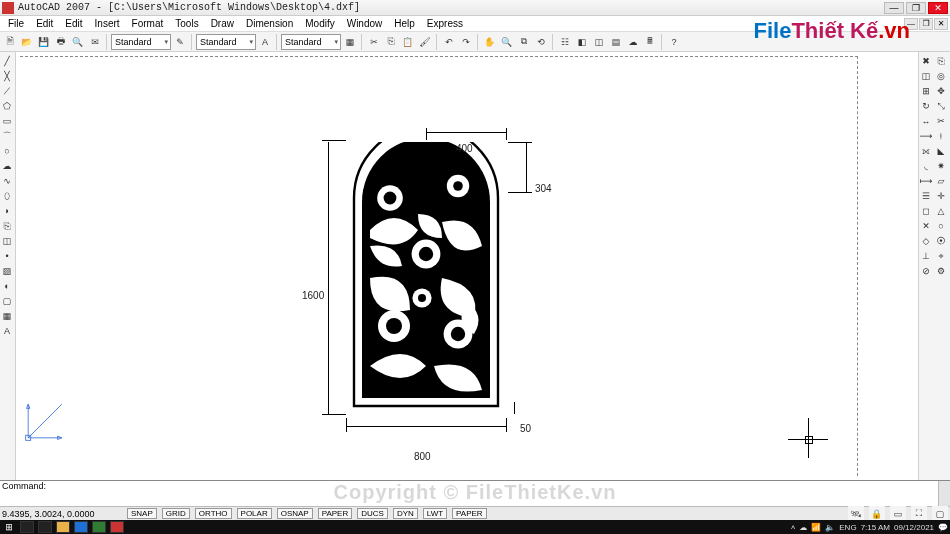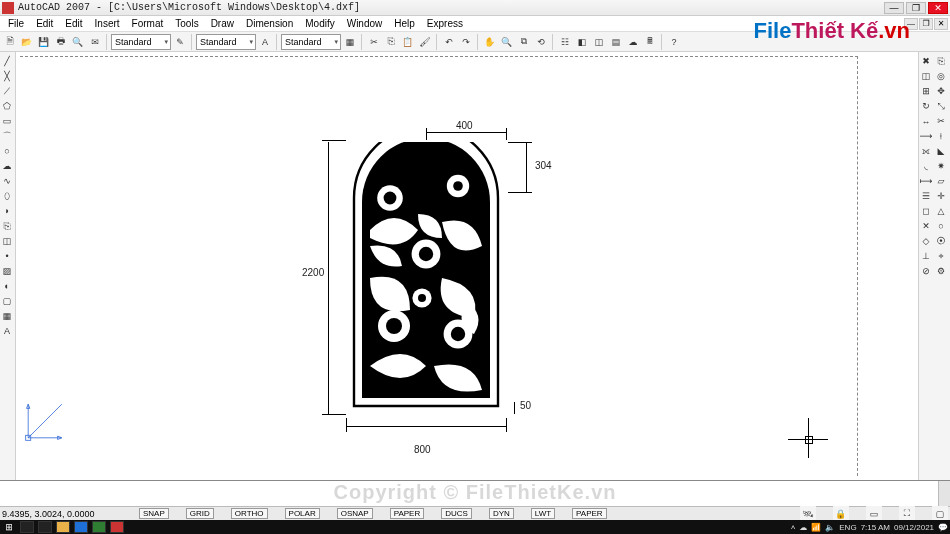--- a/index.html
+++ b/index.html
@@ -27,41 +27,41 @@
 .tb-combo:after { content:"▾"; position:absolute; right:2px; font-size:7px; color:#555; }
 
 
 .vtoolbar { position:absolute; top:52px; bottom:40px; width:16px; background:#f4f4f4; display:flex; flex-direction:column; gap:1px; padding:2px 0; border-right:1px solid #d0d0d0; }
 .vtoolbar.right { right:0; border-left:1px solid #d0d0d0; border-right:none; width:32px; flex-direction:row; flex-wrap:wrap; align-content:flex-start; }
 .vtoolbar .tb-btn { width:14px; height:14px; }
 
 
 .canvas-wrap { position:absolute; left:16px; right:32px; top:52px; bottom:40px; background:#fff; }
 .canvas { position:absolute; inset:0; }
-.dim-text { position:absolute; font-size:10px; color:#222; }
+.dim-text { position:absolute; font-size:10px; color:#222;margin-top:23px; }
 
 
 .panel-svg { position:absolute; }
 
 
 .dash-vert { position:absolute; border-left:1px dashed #888; }
 .dash-horz { position:absolute; border-top:1px dashed #888; }
 
 
 .ucs { position:absolute; left:8px; bottom:38px; width:42px; height:42px; }
 .ucs svg { width:100%; height:100%; }
 
 
 .tabs-row { position:absolute; left:16px; right:32px; bottom:28px; height:12px; display:flex; align-items:center; font-size:9px; background:#f0f0f0; border-top:1px solid #ccc; }
 .tabs-row .arrow { width:12px; text-align:center; color:#555; }
 .tabs-row .tab { padding:0 5px; border-right:1px solid #bbb; background:#e8e8e8; }
 .tabs-row .tab.active { background:#fff; border-top:1px solid #888; }
 
 
-.statusbar { position:absolute; left:0; right:0; bottom:0; height:14px; background:#eaeaea; border-top:1px solid #bbb; display:flex; align-items:center; font-size:9px; padding:0 2px; gap:17px; }
+.statusbar { position:absolute; left:0; right:0; bottom:0; height:14px; background:#eaeaea; border-top:1px solid #bbb; display:flex; align-items:center; font-size:9px; padding:0 2px; gap:5px; }
 .statusbar .coord { width:120px; }
 .statusbar .toggle { padding:0 3px; border:1px solid #999; background:#f7f7f7; height:11px; display:flex; align-items:center; font-size:8px; }
 .statusbar .filler { flex:1; }
 
 
 .watermark-logo { position:absolute; top:18px; right:40px; font-size:22px; font-weight:bold; pointer-events:none; }
 .watermark-logo .a { color:#0072c6; }
 .watermark-logo .b { color:#d40000; }
 .watermark-copy { position:absolute; left:0; right:0; bottom:30px; text-align:center; font-size:20px; color:rgba(100,100,100,.25); font-weight:bold; letter-spacing:1px; pointer-events:none; }
 
@@ -298,39 +298,39 @@
           <circle cx="95" cy="195" r="5" fill="#000"></circle>
         <path d="M90 90 q30 0 30 30 q-30 0 -30 -30 z"></path>
         <path d="M30 130 q10 30 40 25 q-5 -30 -40 -25 z"></path>
         <path d="M150 200 q25 15 10 40 q-25 -10 -10 -40 z"></path>
       </g>
     </svg>
 
     <div style="position:absolute; left:312px; top:90px; height:272px; border-left:1px solid #000;"></div>
     <div style="position:absolute; left:306px; top:88px; border-top:1px solid #000; width:24px;"></div>
     <div style="position:absolute; left:306px; top:362px; border-top:1px solid #000; width:24px;"></div>
-    <div class="dim-text" style="left:286px; top:215px">2200</div>
+    <div class="dim-text" style="left:286px; top:215px">1600</div>
 
     <div style="position:absolute; left:410px; top:80px; width:80px; border-top:1px solid #000;"></div>
     <div style="position:absolute; left:410px; top:76px; height:12px; border-left:1px solid #000;"></div>
     <div style="position:absolute; left:490px; top:76px; height:12px; border-left:1px solid #000;"></div>
     <div class="dim-text" style="left:440px; top:68px">400</div>
 
     <div style="position:absolute; left:510px; top:90px; height:50px; border-left:1px solid #000;"></div>
     <div style="position:absolute; left:492px; top:90px; width:24px; border-top:1px solid #000;"></div>
     <div style="position:absolute; left:492px; top:140px; width:24px; border-top:1px solid #000;"></div>
     <div class="dim-text" style="left:519px; top:108px">304</div>
 
     <div style="position:absolute; left:498px; top:350px; height:12px; border-left:1px solid #000;"></div>
     <div class="dim-text" style="left:504px; top:348px">50</div>
 
     <div style="position:absolute; left:330px; top:374px; width:160px; border-top:1px solid #000;"></div>
     <div style="position:absolute; left:330px; top:366px; height:14px; border-left:1px solid #000;"></div>
     <div style="position:absolute; left:490px; top:366px; height:14px; border-left:1px solid #000;"></div>
-    <div class="dim-text" style="left:398px; top:392px">800</div>
+    <div class="dim-text" style="left:398px; top:376px">800</div>
 
     <div style="position:absolute; right:90px; bottom:40px; width:40px; height:1px; background:#000;"></div>
     <div style="position:absolute; right:109px; bottom:22px; width:1px; height:40px; background:#000;"></div>
     <div style="position:absolute; right:105px; bottom:36px; width:8px; height:8px; border:1px solid #000;"></div>
 
     <div class="ucs">
       <svg viewBox="0 0 50 50">
           <path d="M5 45 L5 5 M5 45 L45 45 M5 5 L3 10 L7 10 Z M45 45 L40 43 L40 47 Z M5 45 L45 5" stroke="#3a6fd8" stroke-width="1" fill="none"></path>
           <rect x="2" y="42" width="6" height="6" fill="none" stroke="#3a6fd8"></rect>
         </svg>
@@ -342,20 +342,21 @@
   <div class="arrow">⏮</div>
   <div class="arrow">◀</div>
   <div class="arrow">▶</div>
   <div class="arrow">⏭</div>
   <div class="tab">Model</div>
   <div class="tab active">Layout1</div>
   <div class="tab">Layout2</div>
 </div>
 
 <div class="cmd-stack">
+  <div class="line">Command:</div>
   <div class="scroll"></div>
 </div>
 
 <div class="statusbar">
   <div class="coord">9.4395, 3.0024, 0.0000</div>
   <div class="toggle">SNAP</div>
   <div class="toggle">GRID</div>
   <div class="toggle">ORTHO</div>
   <div class="toggle">POLAR</div>
   <div class="toggle">OSNAP</div>

